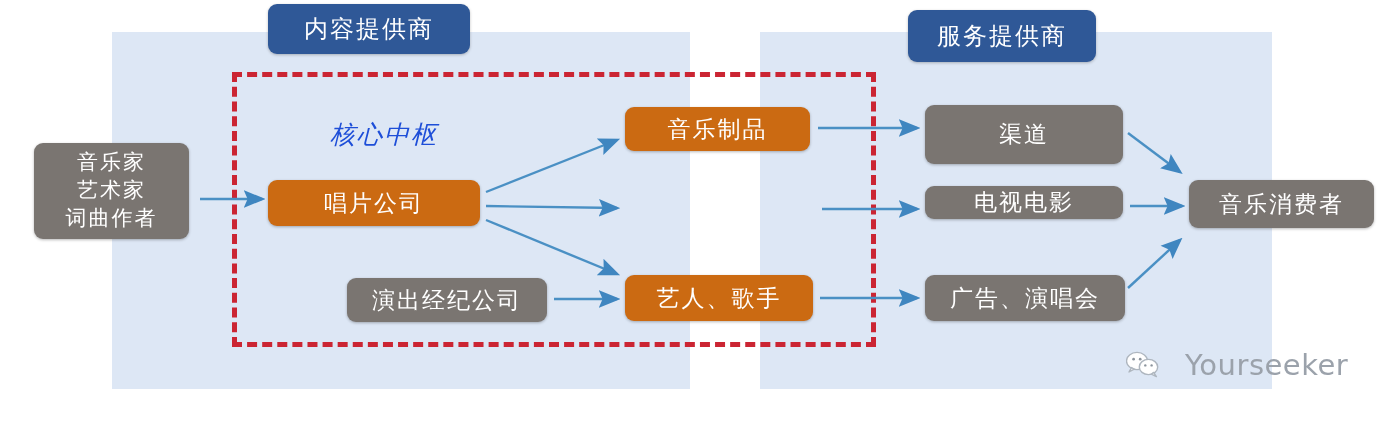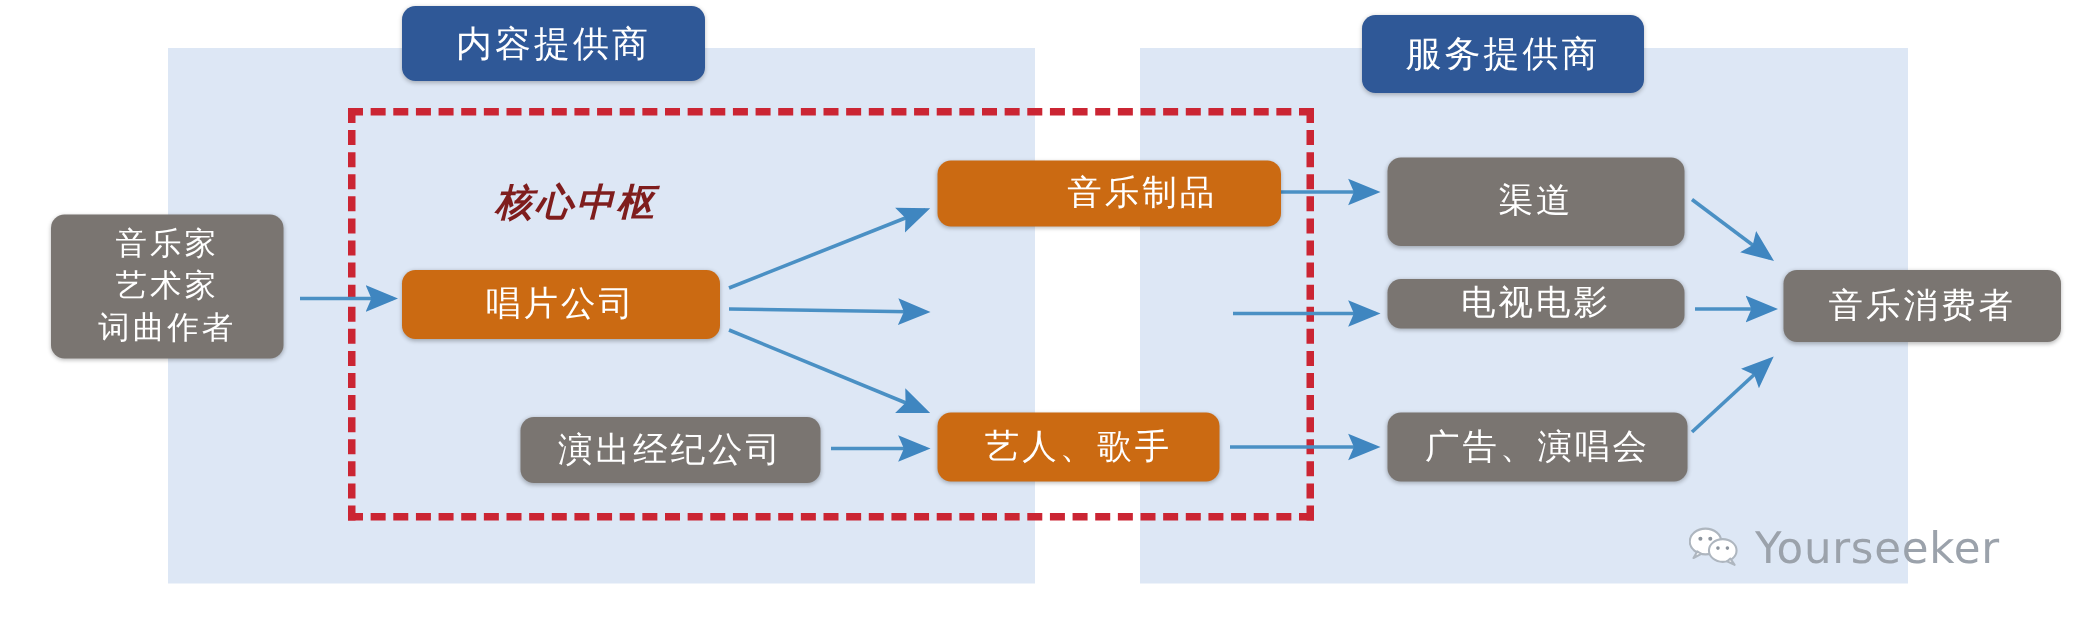--- a/index.html
+++ b/index.html
@@ -52,23 +52,23 @@
     height: 275px;
     border: 5px dashed #cb2533;
     box-sizing: border-box;
     z-index: 3;
   }
   #core-label {
     position: absolute;
     left: 330px;
     top: 118px;
     font-size: 25px;
-    font-weight: bold;
+    font-weight: normal;
     font-style: italic;
-    color: #7f1d1d;
+    color: #1d4ed8;
     letter-spacing: 2px;
     z-index: 7;
     white-space: nowrap;
   }
 
   
   .node {
     position: absolute;
     border-radius: 9px;
     display: flex;
@@ -82,21 +82,21 @@
     z-index: 5;
     text-align: center;
     line-height: 1.32;
   }
   .node.gray   { background: #7a7571; }
   .node.orange { background: #cb6a12; }
 
   #node-creators   { left: 34px;  top: 143px; width: 155px; height: 96px; font-size: 21px; }
   #node-label      { left: 268px; top: 180px; width: 212px; height: 46px; }
   #node-agency     { left: 347px; top: 278px; width: 200px; height: 44px; }
-  #node-products   { left: 625px; top: 107px; width: 185px; height: 44px; padding-left: 44px; }
+  #node-products   { left: 625px; top: 107px; width: 185px; height: 44px; }
   #node-copyright  { left: 625px; top: 186px; width: 190px; height: 44px; }
   #node-artists    { left: 625px; top: 275px; width: 188px; height: 46px; }
   #node-channel    { left: 925px; top: 105px; width: 198px; height: 59px; }
   #node-tvfilm     { left: 925px; top: 186px; width: 198px; height: 33px; }
   #node-adconcert  { left: 925px; top: 275px; width: 200px; height: 46px; }
   #node-consumers  { left: 1189px; top: 180px; width: 185px; height: 48px; }
 
   
   #arrow-layer {
     position: absolute;
@@ -107,21 +107,21 @@
     pointer-events: none;
   }
 
   
   #watermark {
     position: absolute;
     left: 1126px;
     top: 348px;
     display: flex;
     align-items: center;
-    gap: 10px;
+    gap: 25px;
     z-index: 8;
   }
   #watermark .wm-text {
     font-size: 29px;
     color: #9ba2ab;
     letter-spacing: 0.5px;
     font-family: "DejaVu Sans", "Liberation Sans", sans-serif;
   }
 </style>
 </head>

